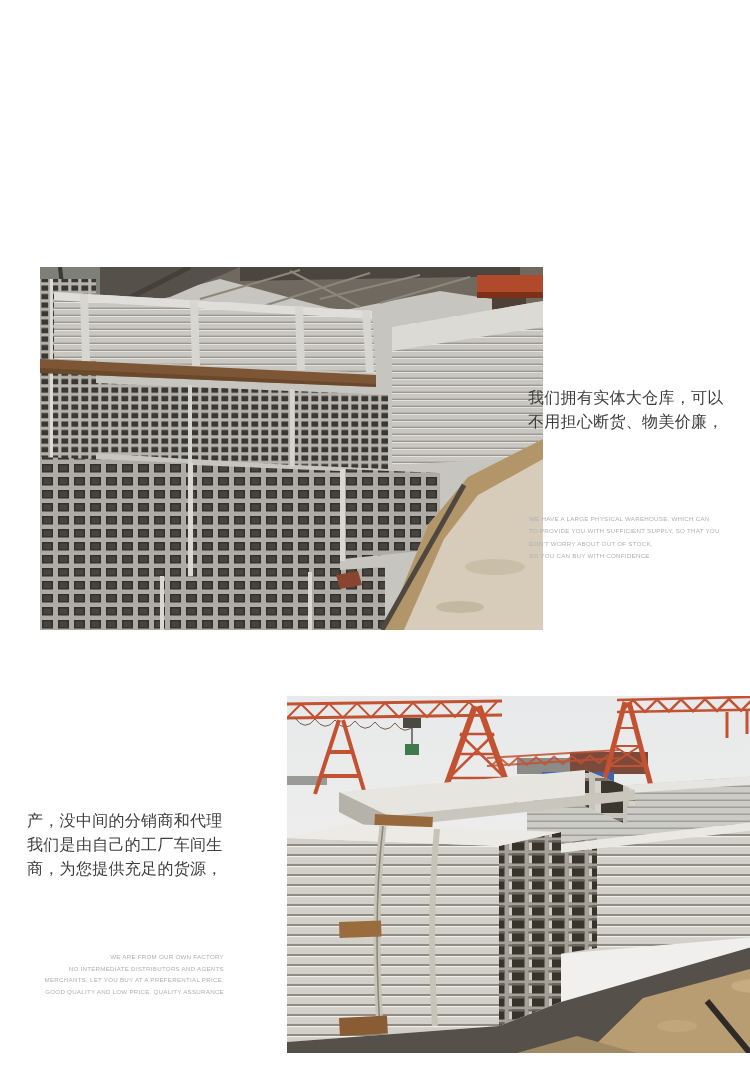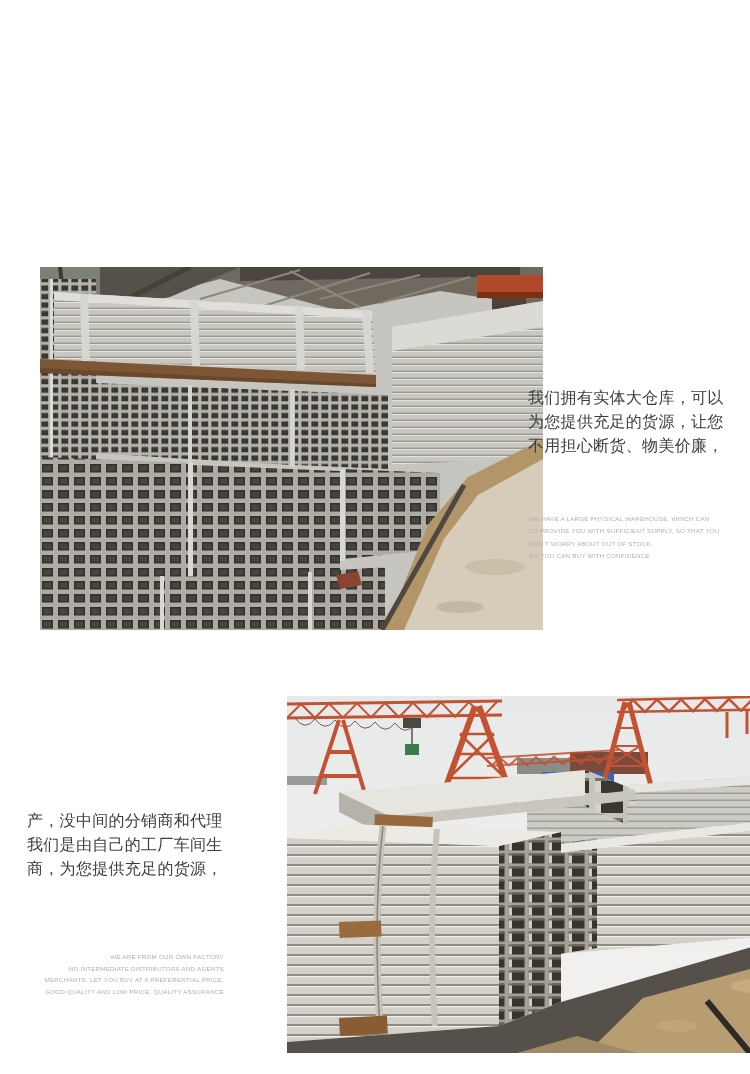--- a/index.html
+++ b/index.html
@@ -119,21 +119,20 @@
         <line x1="342" y1="363" x2="424" y2="218" stroke="#4e4840" stroke-width="5"></line>
         <polygon points="296,308 318,304 322,318 300,322" fill="#8a4530"></polygon>
         <ellipse cx="455" cy="300" rx="30" ry="8" fill="#c9bfa9"></ellipse>
         <ellipse cx="420" cy="340" rx="24" ry="6" fill="#c3b8a1"></ellipse>
       </g>
     </svg>
   </figure>
 
   <div class="cn-block" id="cn-top">
     <div class="cn-line">我们拥有实体大仓库，可以</div>
-    <div class="cn-line">为您提供充足的货源，让您</div>
     <div class="cn-line">不用担心断货、物美价廉，</div>
   </div>
 
   <div class="en-block" id="en-top">
     <div class="en-line">WE HAVE A LARGE PHYSICAL WAREHOUSE, WHICH CAN</div>
     <div class="en-line">TO PROVIDE YOU WITH SUFFICIENT SUPPLY, SO THAT YOU</div>
     <div class="en-line">DON'T WORRY ABOUT OUT OF STOCK,</div>
     <div class="en-line">SO YOU CAN BUY WITH CONFIDENCE</div>
   </div>
 

